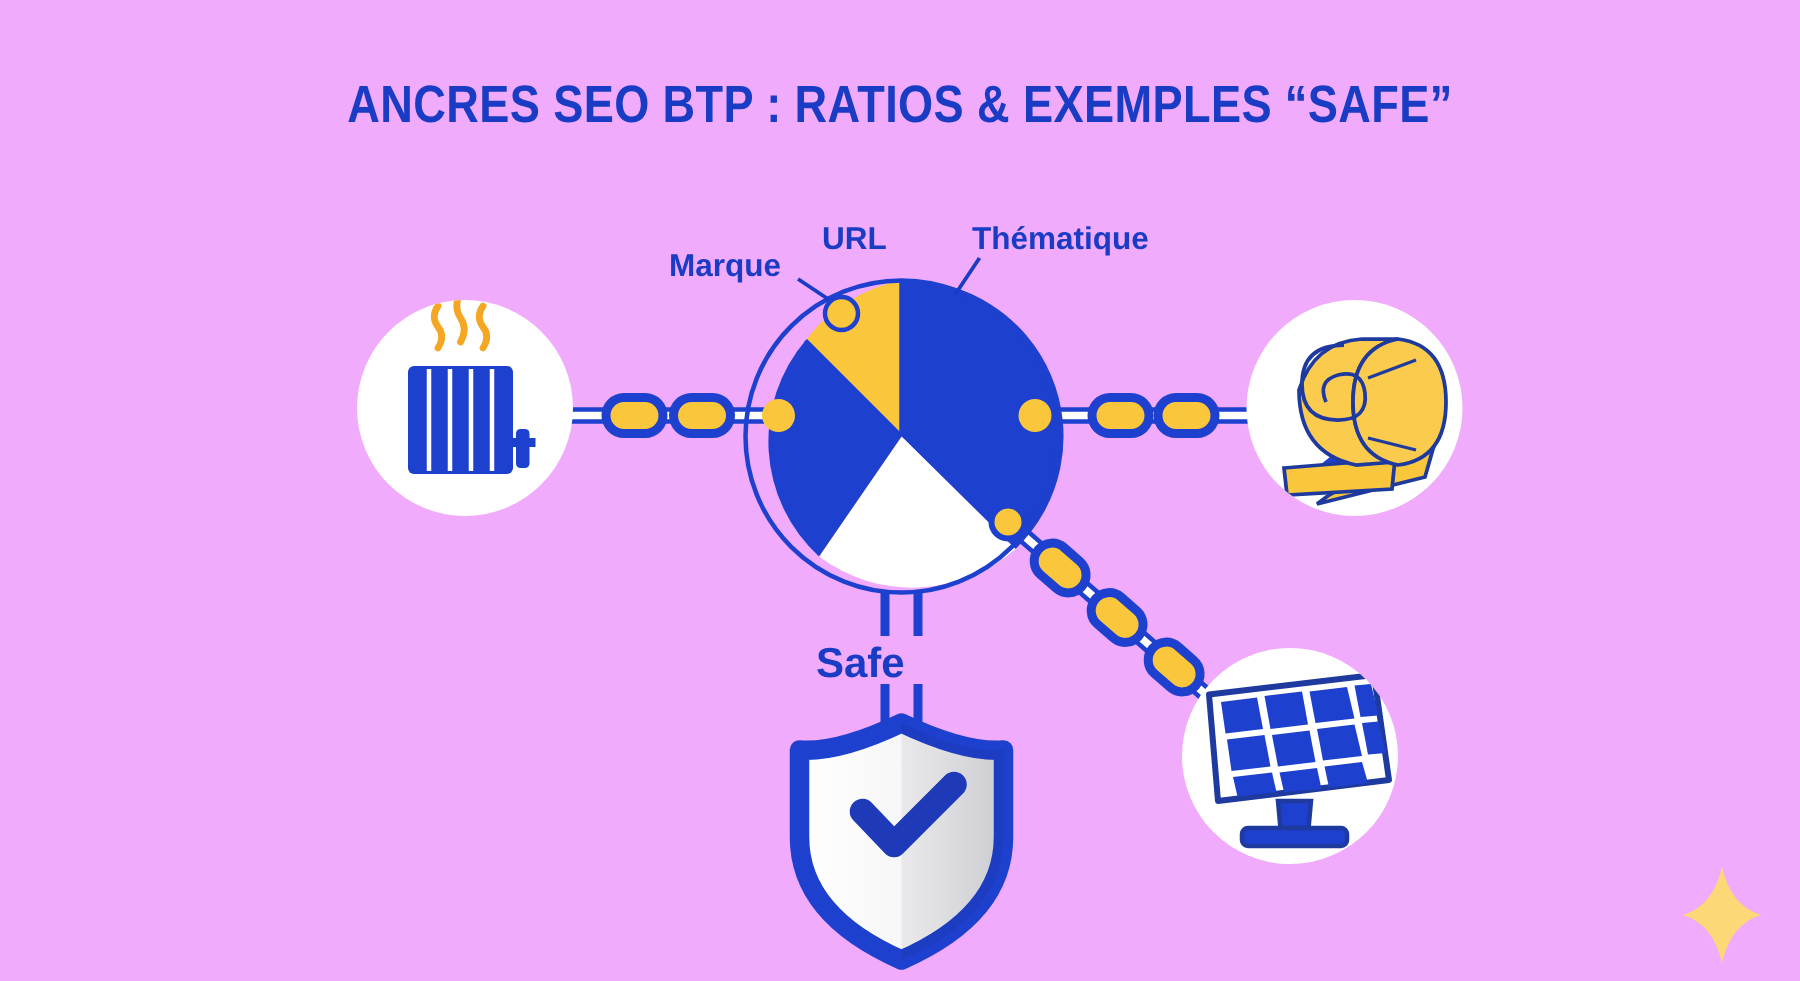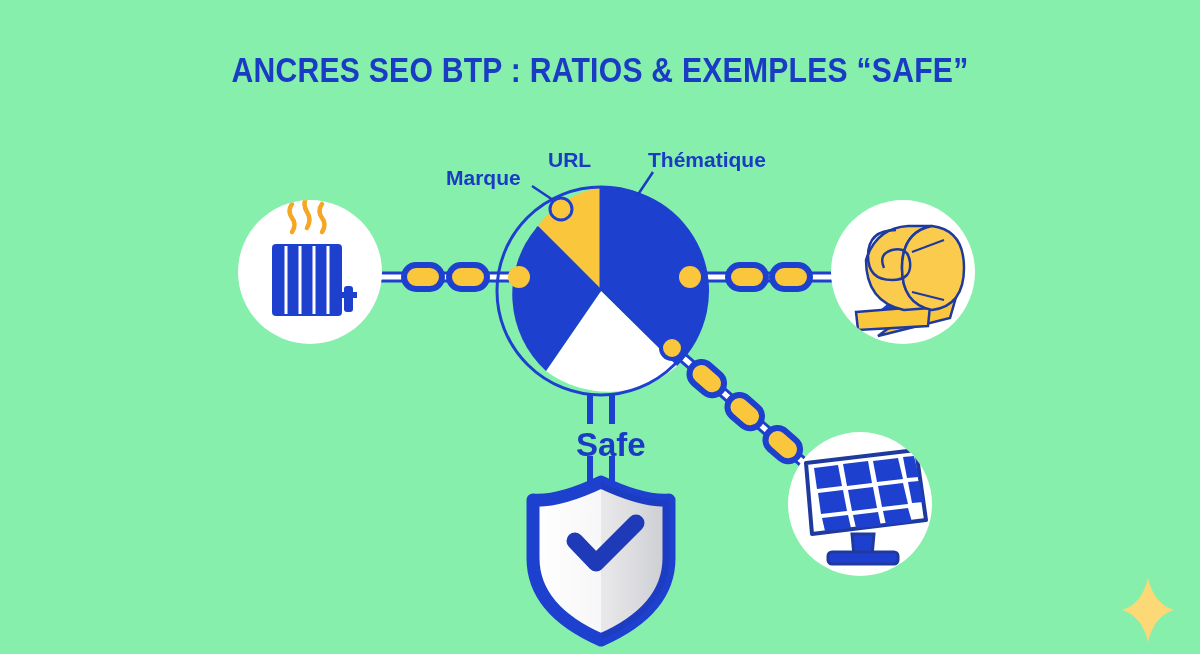--- a/index.html
+++ b/index.html
@@ -7,21 +7,21 @@
     padding: 0;
     background: #fac63c;
   }
   body {
     font-family: "Liberation Sans", sans-serif;
   }
   #infographic {
     position: relative;
     width: 1200px;
     height: 654px;
-    background: #86efac;
+    background: #f0abfc;
     overflow: hidden;
   }
   #stage-svg {
     position: absolute;
     left: 0;
     top: 0;
     width: 1200px;
     height: 654px;
     display: block;
   }
@@ -44,21 +44,21 @@
     position: absolute;
     font-family: "Liberation Sans", sans-serif;
     font-weight: bold;
     font-size: 21px;
     color: #1a3bc4;
     white-space: nowrap;
   }
   .label-marque { left: 446px; top: 166px; }
   .label-url    { left: 548px; top: 148px; }
   .label-them   { left: 648px; top: 148px; }
-  .label-safe   { left: 576px; top: 426px; font-size: 33px; }
+  .label-safe   { left: 544px; top: 426px; font-size: 28px; }
 </style>
 </head>
 <body>
 
 <div id="infographic">
 
   <div class="title">ANCRES SEO BTP : RATIOS &amp; EXEMPLES “SAFE”</div>
 
   <svg id="stage-svg" viewBox="0 0 1200 654">
     <defs>

